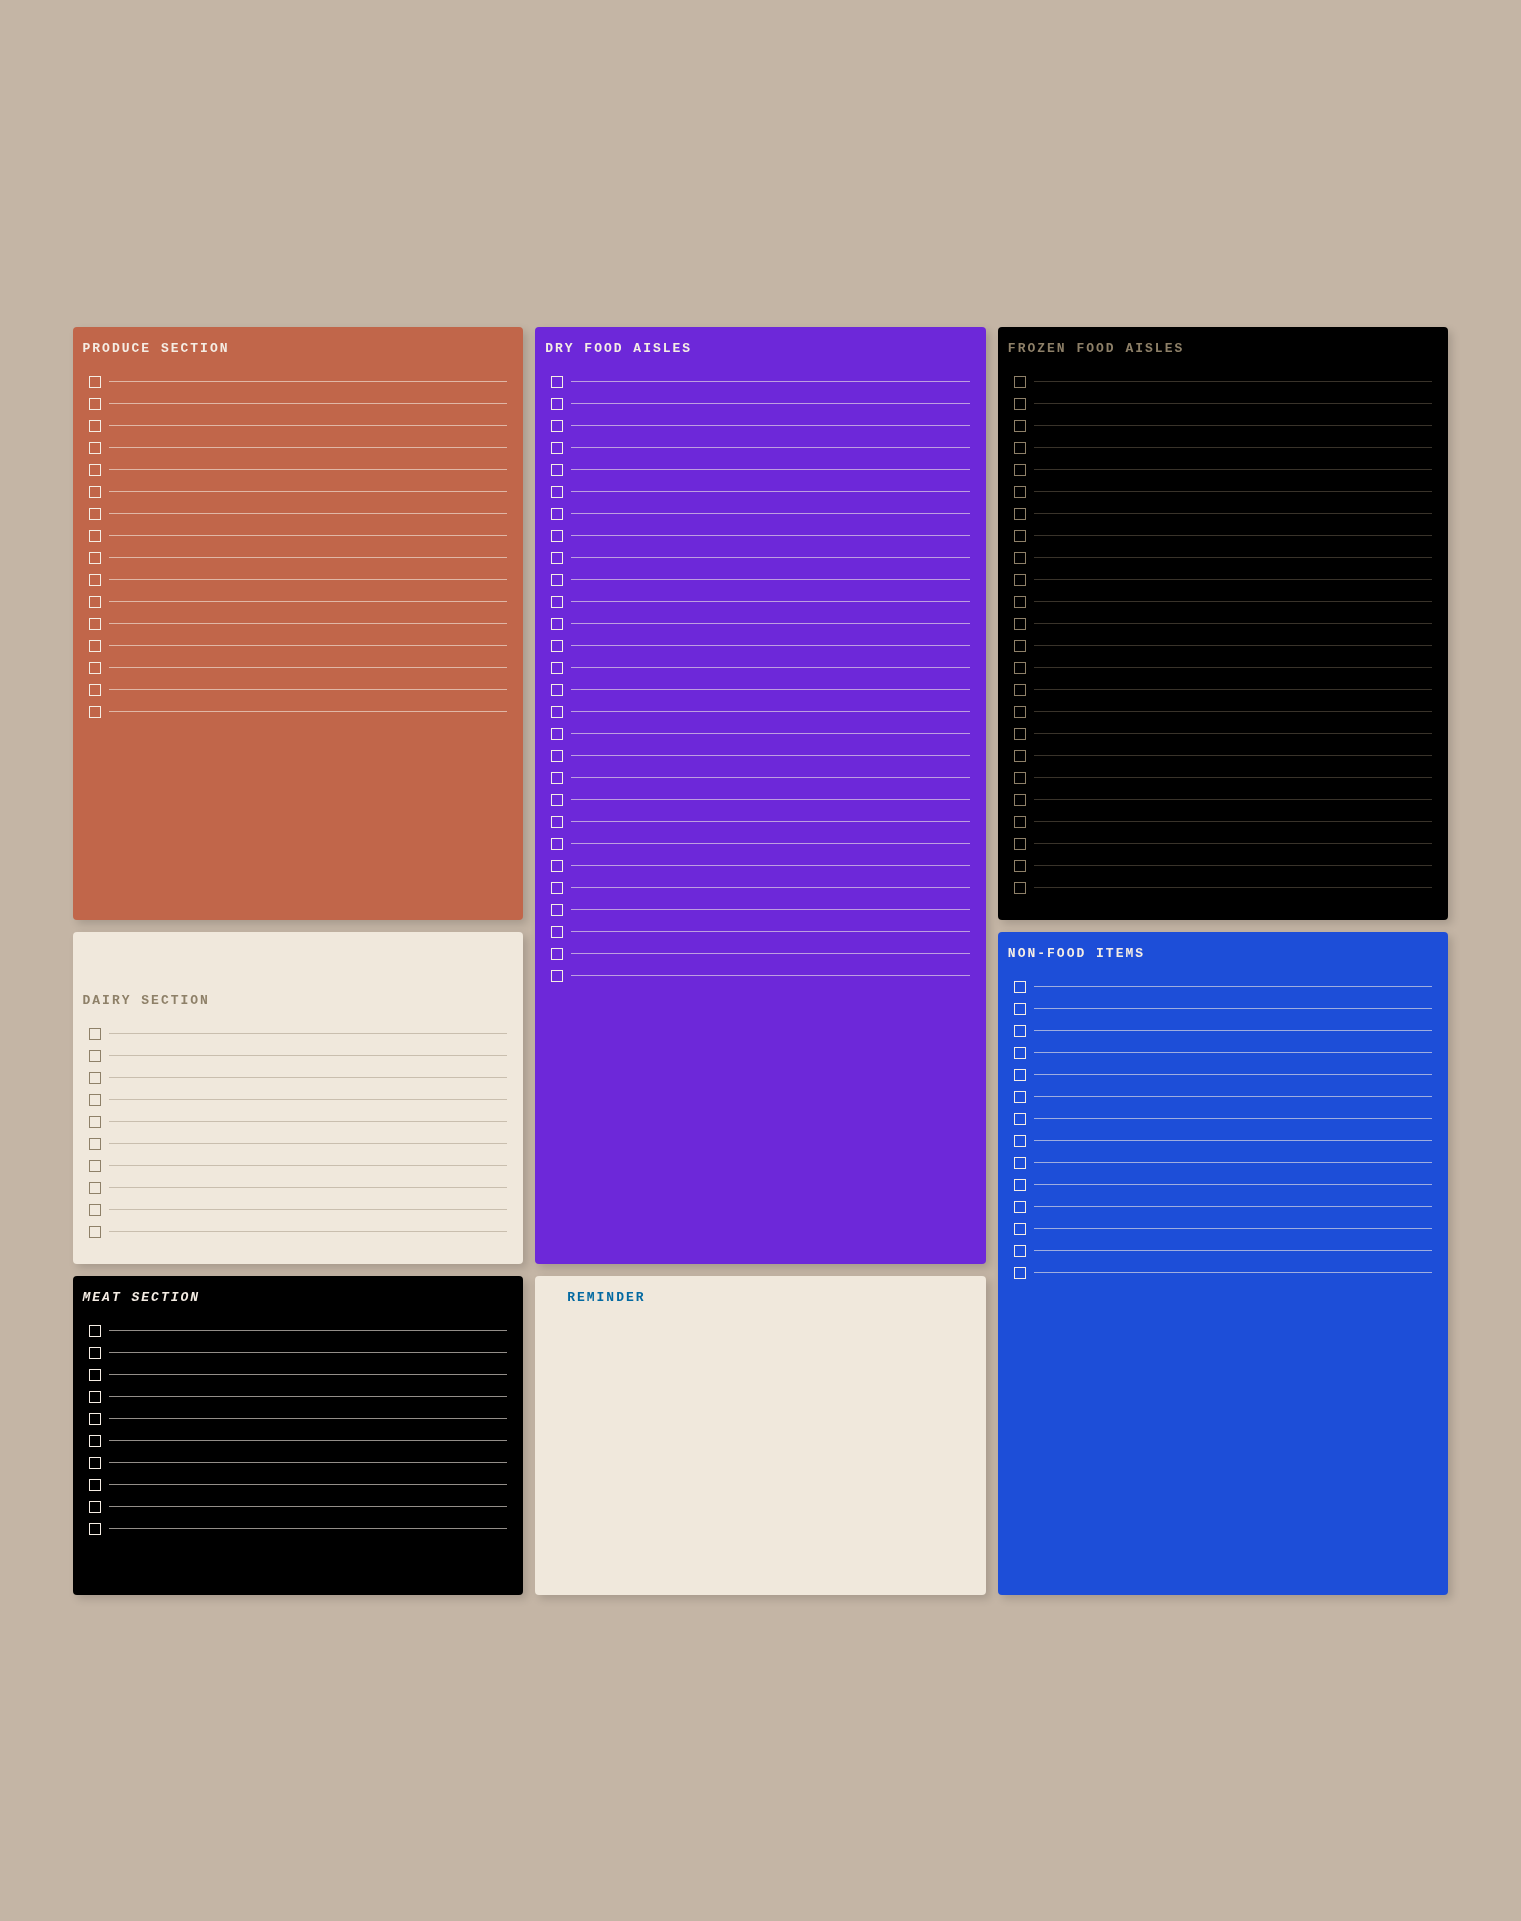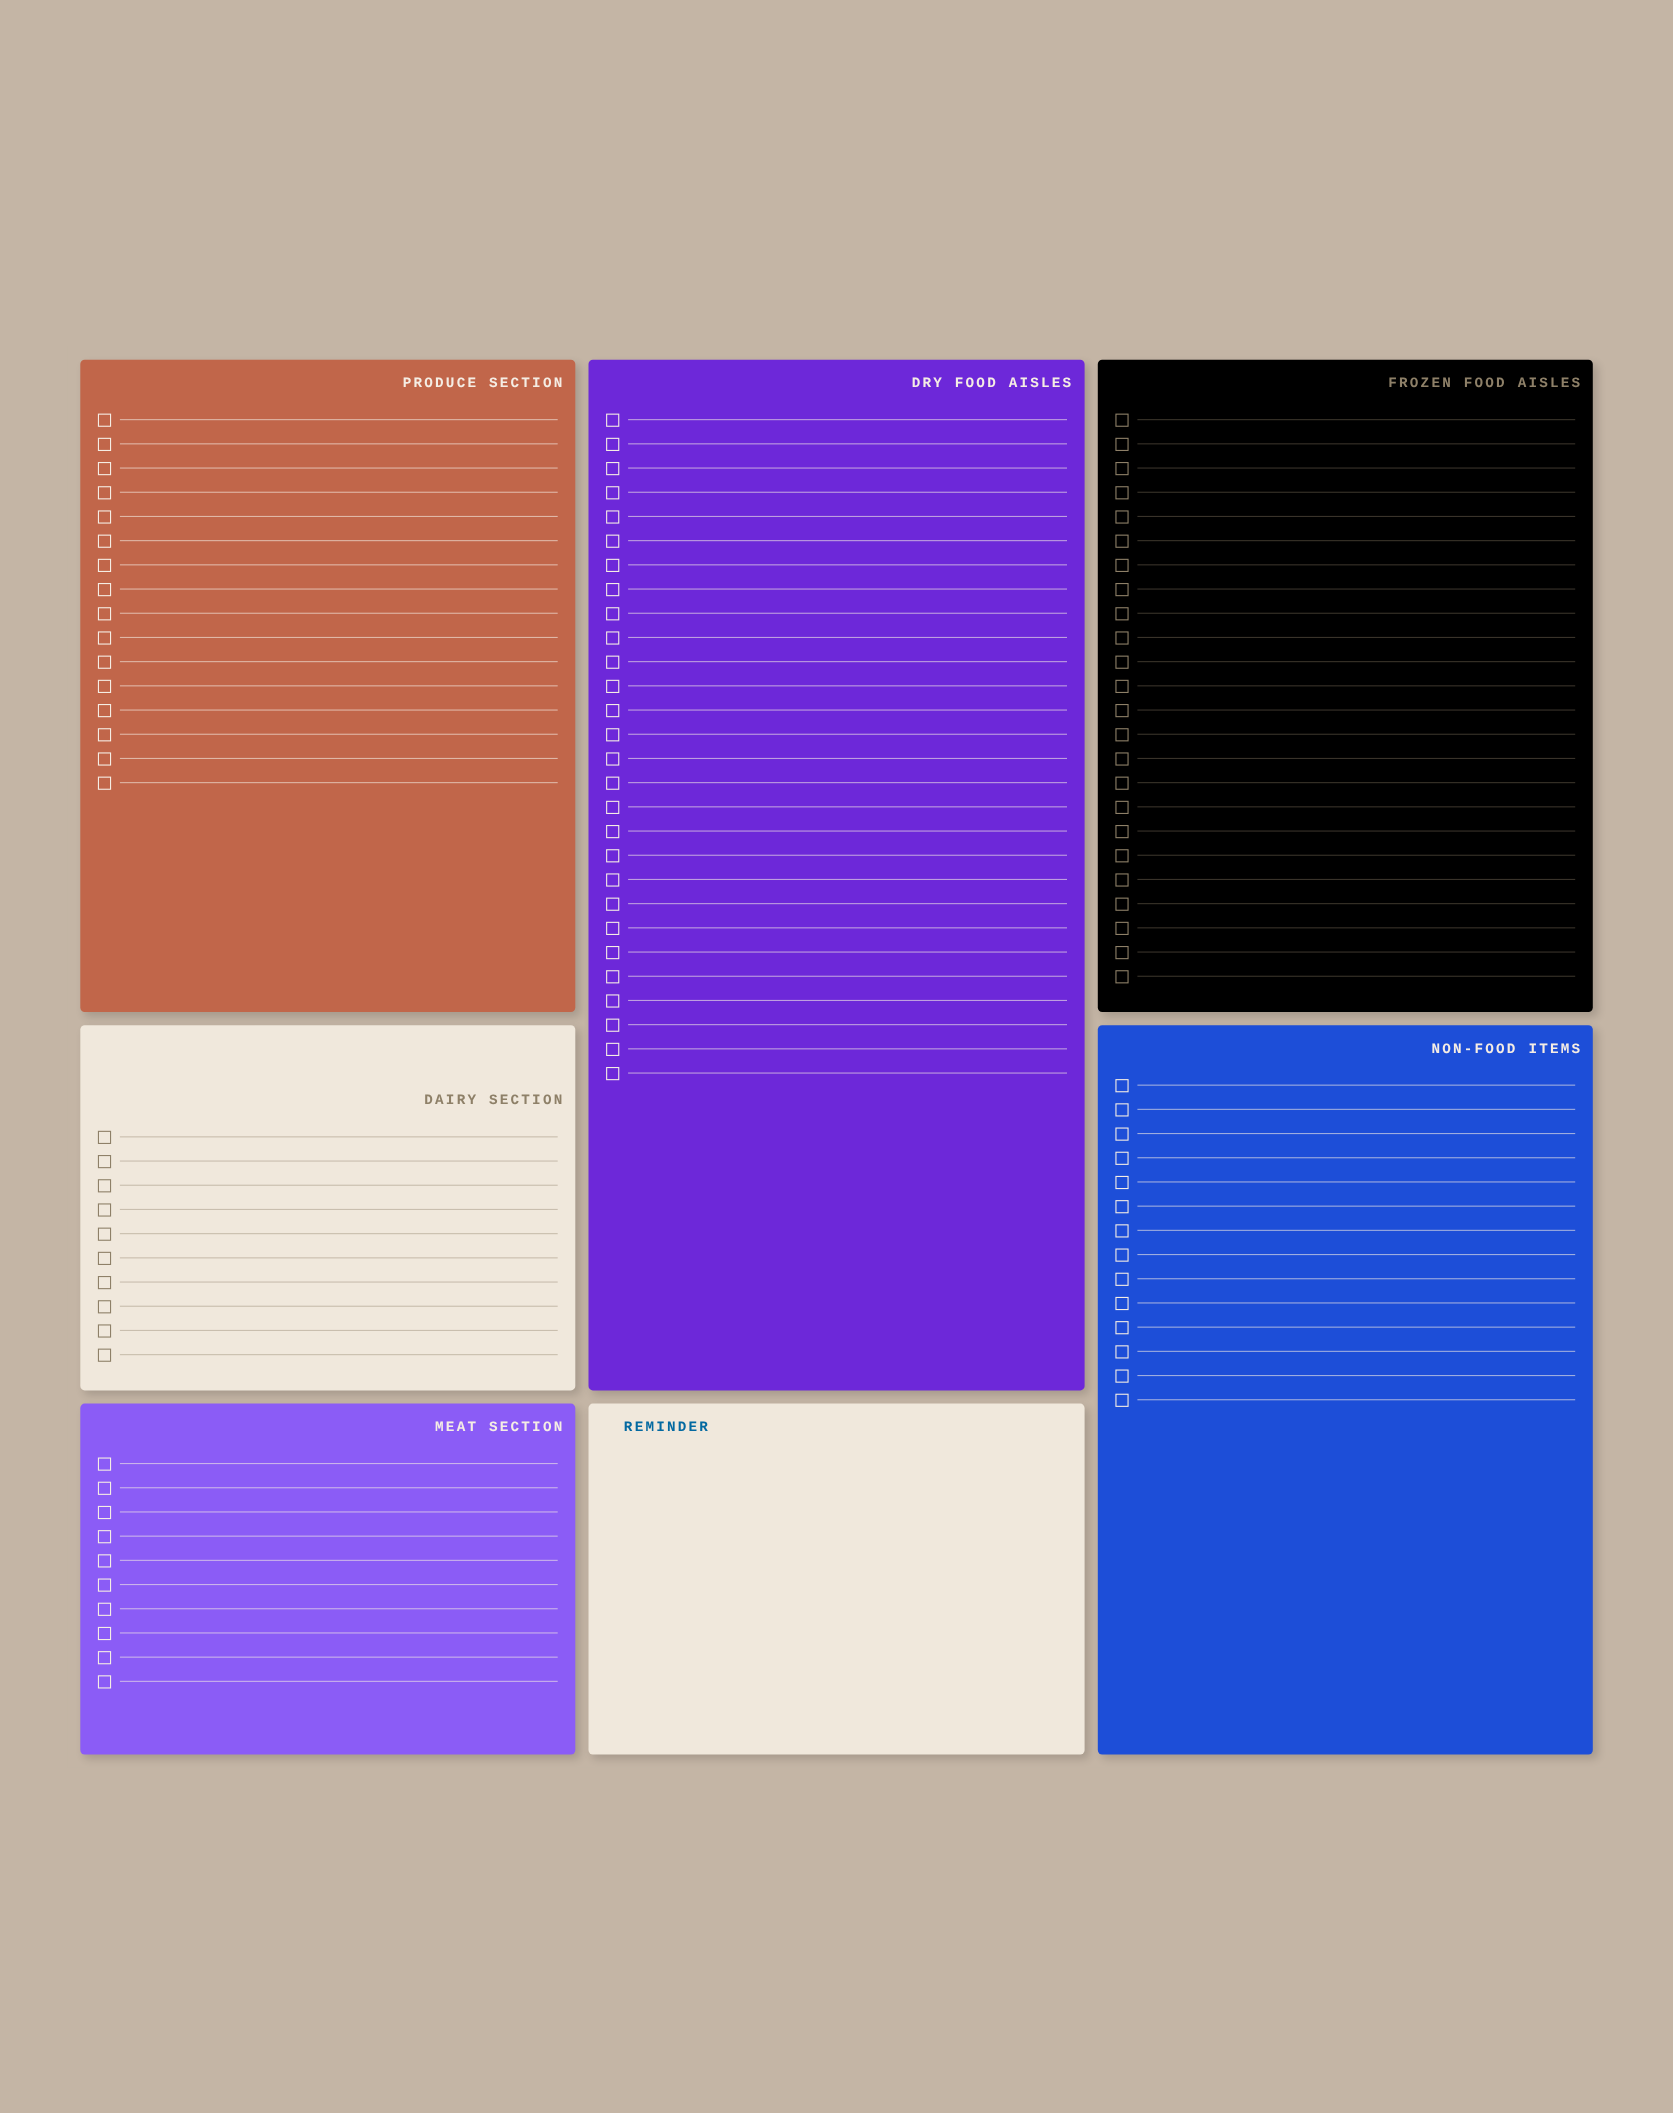--- a/index.html
+++ b/index.html
@@ -24,21 +24,21 @@
       padding: 12px;
     }
 
     .card {
       border-radius: 4px;
       overflow: hidden;
       box-shadow: 4px 4px 8px rgba(0,0,0,0.15);
     }
 
     .card-header {
-      text-align: right;
+      text-align: left;
       padding: 14px 10px 10px;
       font-size: 13px;
       letter-spacing: 2px;
       font-weight: bold;
       text-transform: uppercase;
     }
 
     .card-body {
       padding: 10px 16px 16px;
     }
@@ -133,24 +133,25 @@
     .dairy .checkbox {
       border-color: #8e8068;
     }
     .dairy .line {
       background-color: #8e8068;
       opacity: 0.4;
     }
 
     
     .meat {
-      background-color: #8b5cf6;
+      background-color: #000000;
       color: #f5ede4;
       grid-column: 1;
       grid-row: 3;
+      font-style: italic;
     }
     .meat .card-header {
       color: #f5ede4;
     }
     .meat .checkbox {
       border-color: #f5ede4;
     }
     .meat .line {
       background-color: #f5ede4;
       opacity: 0.6;

